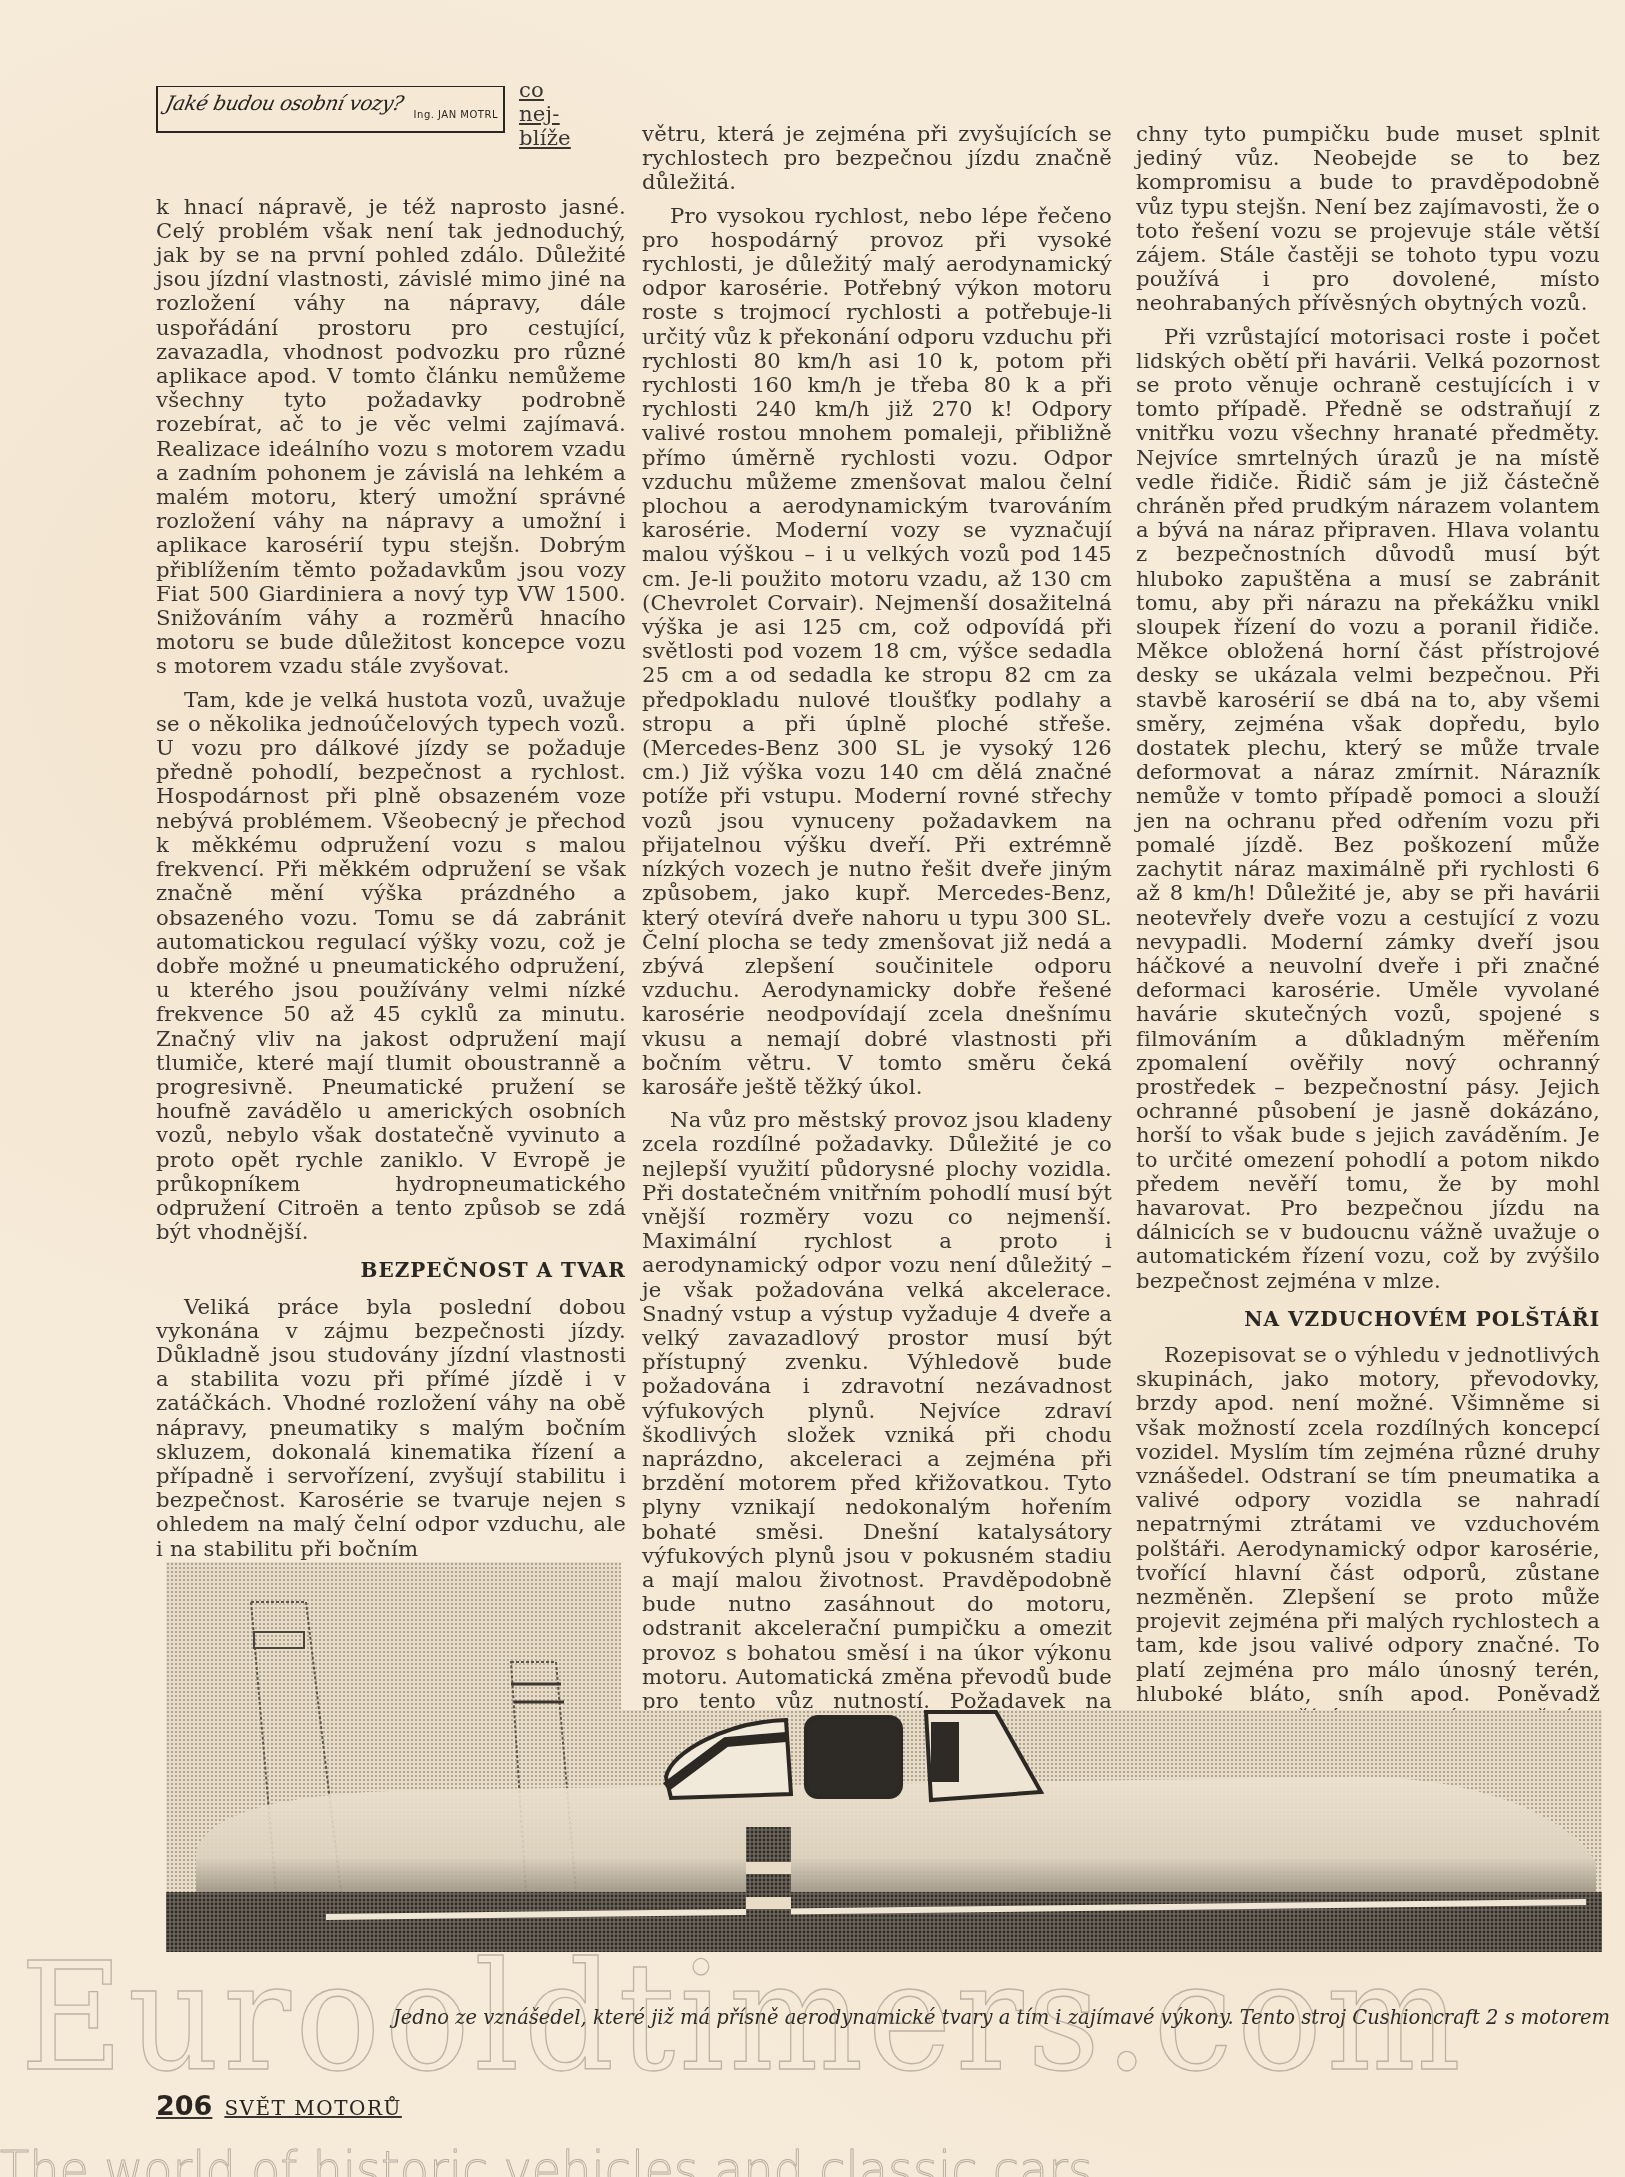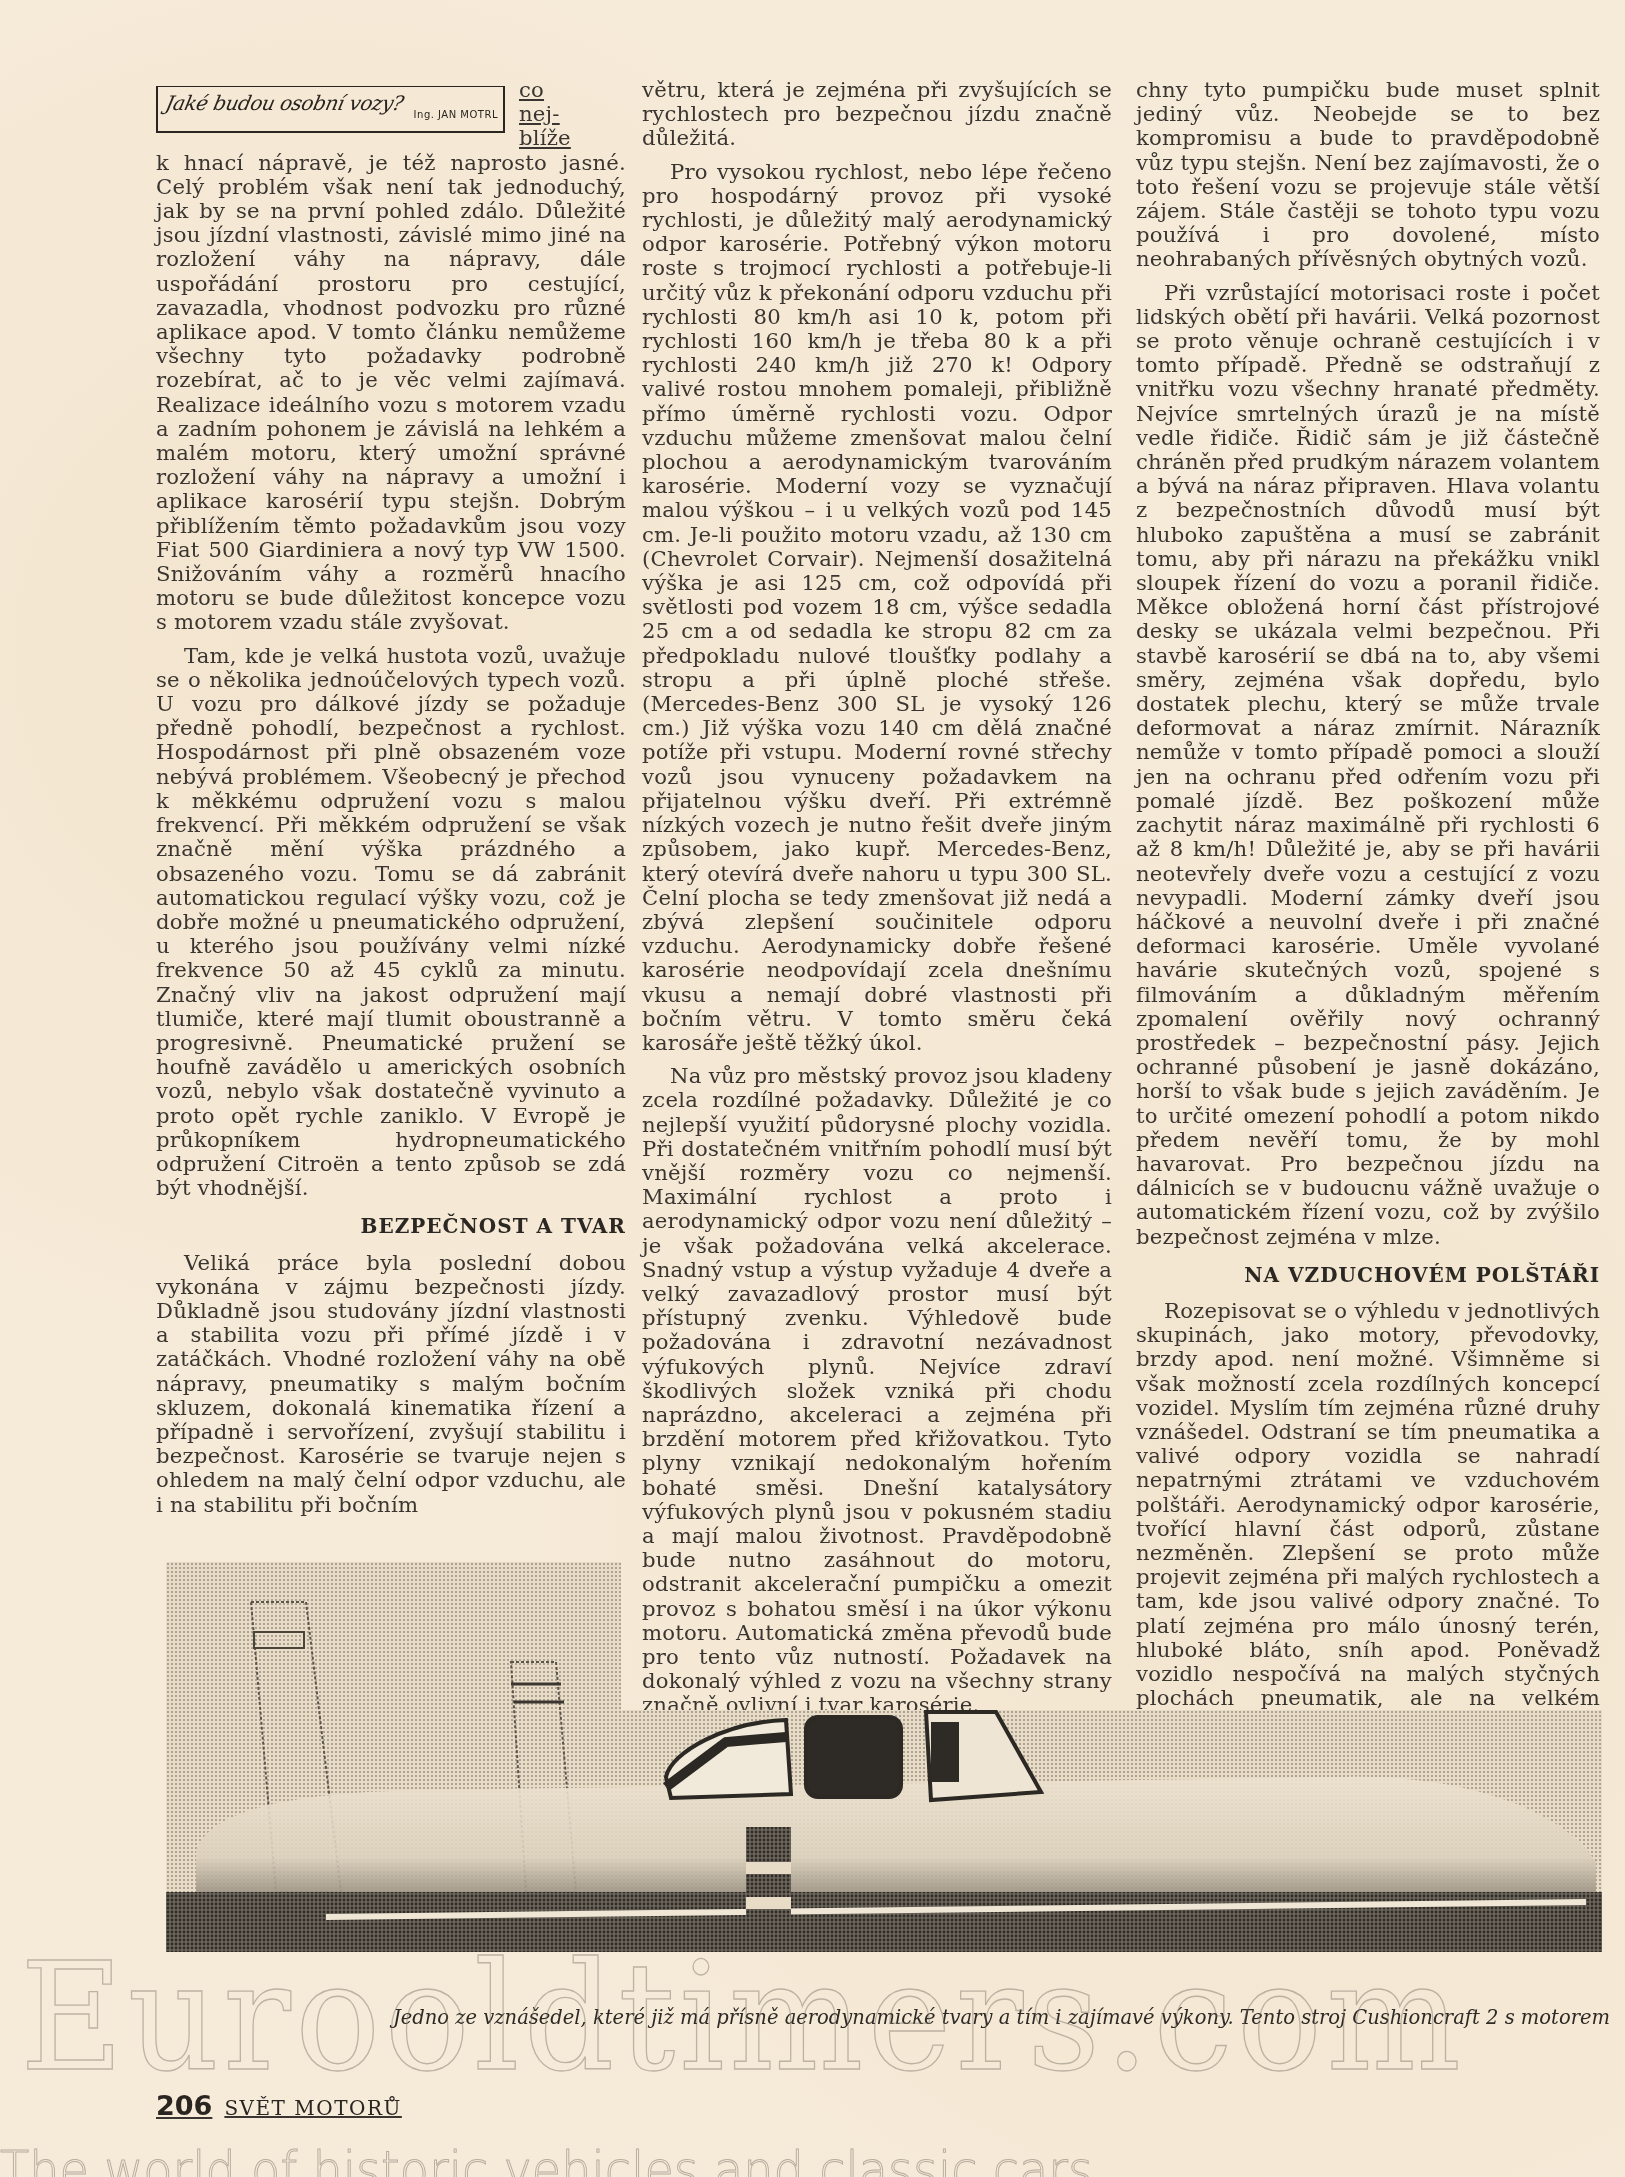--- a/index.html
+++ b/index.html
@@ -11,21 +11,21 @@
       radial-gradient(circle at 80% 70%, rgba(225,195,150,0.15) 0, rgba(225,195,150,0) 45%);
     font-family: "DejaVu Serif", "Liberation Serif", serif;
     color: #3a3530;
   }
   .col {
     position: absolute; top: 78px; width: 470px;
     font-size: 21.2px; line-height: 24.2px; text-align: justify;
     hyphens: manual; letter-spacing: 0.2px;
   }
   .col p { margin: 0 0 9px 0; text-indent: 28px; }
-  .col p.noindent { text-indent: 0; }
+  .col p.noindent { text-indent: 0; margin-top: 44px; }
   .col h2 {
     font-family: "DejaVu Serif", serif; font-weight: bold;
     font-size: 20px; letter-spacing: 1px; text-align: right;
     margin: 14px 0 12px 0; color: #2b2722;
   }
   #col1 { left: 156px; }
   #col2 { left: 642px; }
   #col3 { left: 1136px; width: 464px; }
 
   .head-box {

